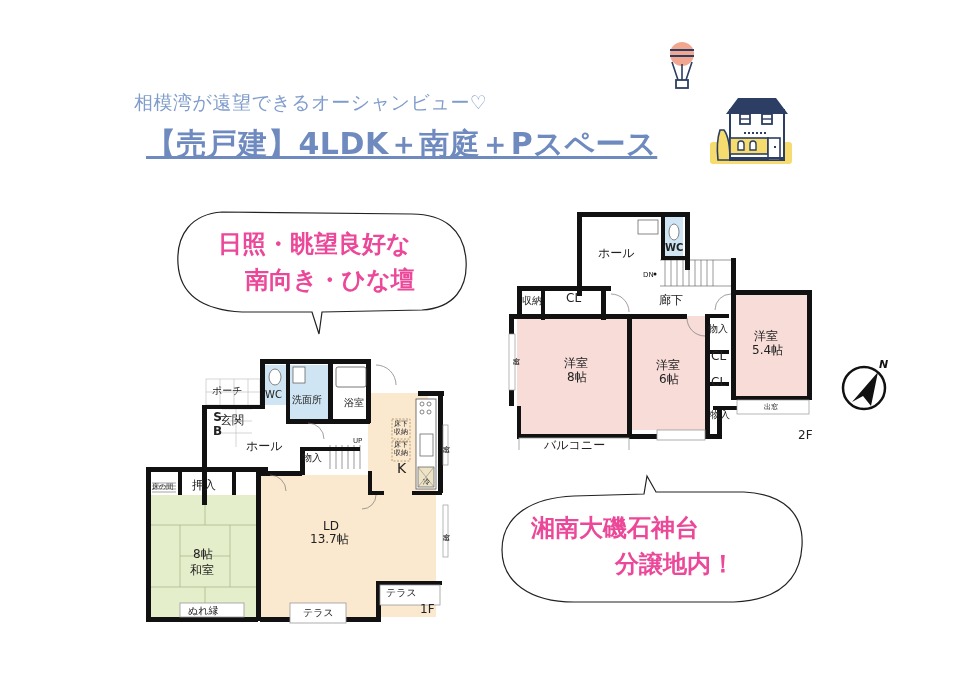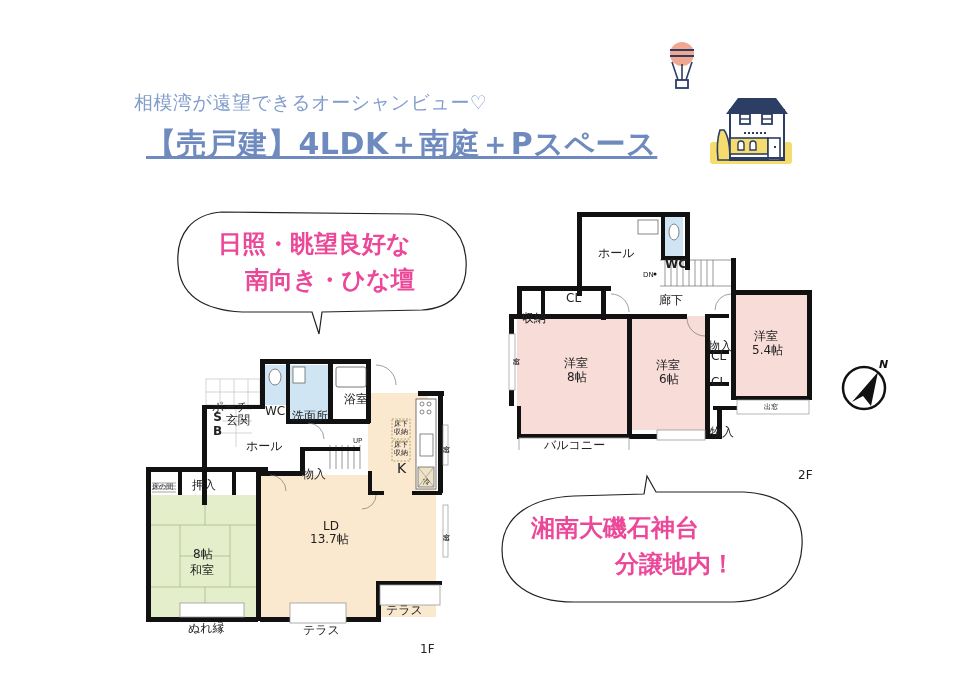--- a/index.html
+++ b/index.html
@@ -3,23 +3,23 @@
 <meta charset="utf-8">
 <style>
   html, body { margin: 0; padding: 0; background: #ffffff; }
   body { width: 980px; height: 686px; position: relative; overflow: hidden;
          font-family: "DejaVu Sans", "Liberation Sans", sans-serif; color: #222; }
   .abs { position: absolute; }
   .subtitle { left: 134px; top: 90px; font-size: 19px; color: #7f9ccb; letter-spacing: 0.5px; white-space: nowrap; }
   .title { left: 146px; top: 124px; font-size: 30px; color: #6f8abf; font-weight: bold; white-space: nowrap; letter-spacing: 0.5px; text-decoration: underline; }
   .bubble-text { color: #ec4899; font-weight: bold; font-size: 24px; white-space: nowrap; }
   .room-label { font-size: 12px; color: #222; text-align: center; line-height: 1.15; white-space: nowrap; }
-  .small { font-size: 12px; margin-top: 16px; }
+  .small { font-size: 10px; }
   .tiny { font-size: 7px; }
-  .floor-tag { font-size: 12px; color: #222; margin-top: 40px; }
+  .floor-tag { font-size: 12px; color: #222; }
   svg text { font-family: "DejaVu Sans", "Liberation Sans", sans-serif; }
 </style>
 </head>
 <body>
 
 <div class="abs subtitle">相模湾が遠望できるオーシャンビュー♡</div>
 <div class="abs title">【売戸建】4LDK＋南庭＋Pスペース</div>
 
 <svg class="abs" style="left:664px;top:40px" width="36" height="56" viewBox="0 0 36 56">
   <ellipse cx="18" cy="14" rx="12" ry="12" fill="#f2a890"></ellipse>
@@ -163,24 +163,24 @@
     <path d="M236 10 A20 20 0 0 1 256 30"></path>
     <path d="M130 120 A16 16 0 0 1 146 136"></path>
     <path d="M236 140 A14 14 0 0 1 222 154"></path>
     <path d="M168 68 A16 16 0 0 1 184 84"></path>
   </g>
 </svg>
 
 <div class="abs room-label small" style="left:212px;top:385px">ポーチ</div>
 <div class="abs room-label" style="left:213px;top:411px;white-space:pre;font-weight:bold">S
 B</div>
-<div class="abs room-label" style="left:226px;top:414px">玄関</div>
+<div class="abs room-label" style="left:220px;top:414px">玄関</div>
 <div class="abs room-label small" style="left:265px;top:389px">WC</div>
 <div class="abs room-label small" style="left:292px;top:394px">洗面所</div>
-<div class="abs room-label small" style="left:344px;top:377px">浴室</div>
+<div class="abs room-label small" style="left:344px;top:397px">浴室</div>
 <div class="abs room-label" style="left:246px;top:440px">ホール</div>
 <div class="abs room-label small" style="left:302px;top:452px">物入</div>
 <div class="abs tiny" style="left:353px;top:437px">UP</div>
 <div class="abs tiny" style="left:152px;top:482px">床の間</div>
 <div class="abs room-label" style="left:192px;top:479px">押入</div>
 <div class="abs room-label" style="left:190px;top:564px">和室</div>
 <div class="abs room-label" style="left:193px;top:548px">8帖</div>
 <div class="abs room-label" style="left:323px;top:520px">LD</div>
 <div class="abs room-label" style="left:310px;top:533px">13.7帖</div>
 <div class="abs room-label" style="left:397px;top:460px;font-size:14px">K</div>

